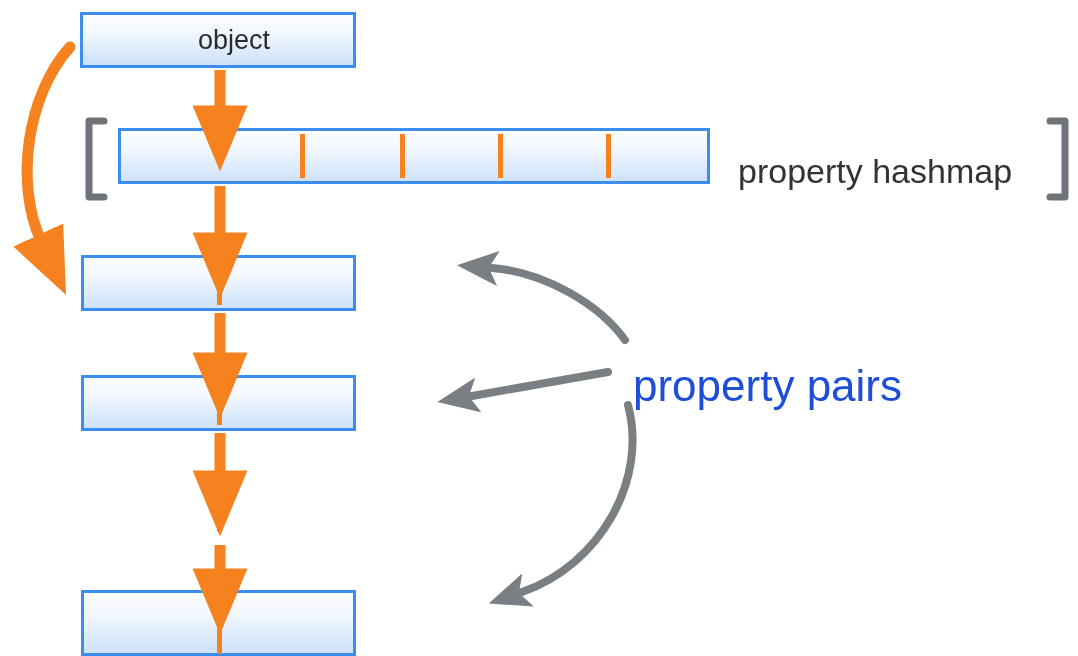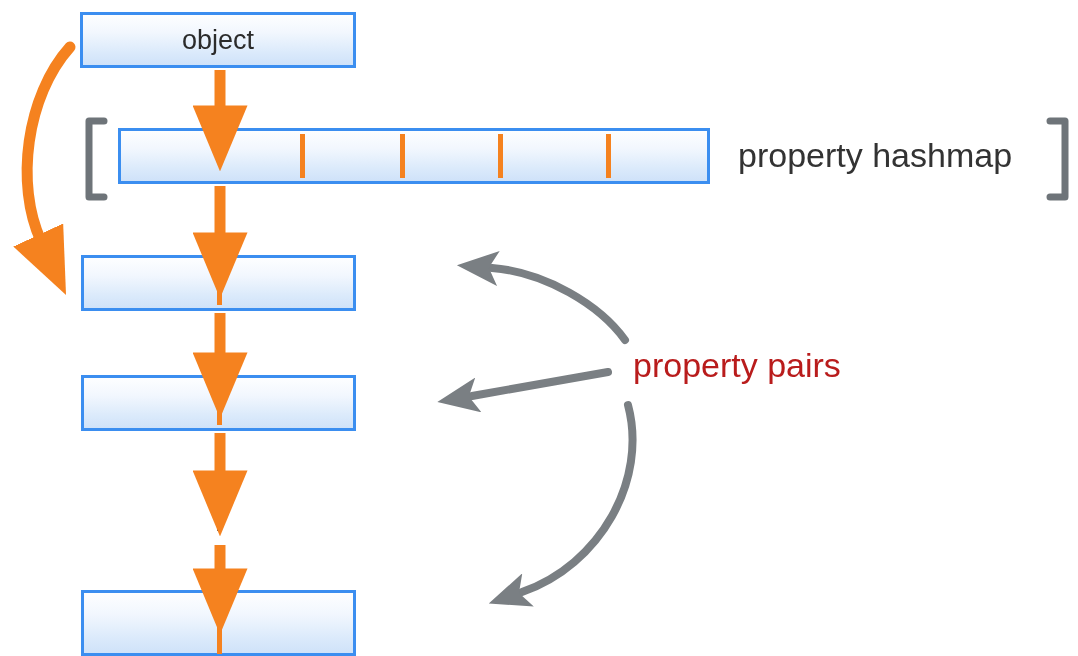--- a/index.html
+++ b/index.html
@@ -32,20 +32,21 @@
   }
   .tick {
     position: absolute;
     width: 5px;
     background: #f5821f;
   }
   .plain-text {
     position: absolute;
     white-space: nowrap;
     line-height: 1;
+    margin-top: 16px;
   }
   svg.overlay {
     position: absolute;
     left: 0;
     top: 0;
     width: 1078px;
     height: 656px;
     pointer-events: none;
   }
   .dot {
@@ -54,21 +55,21 @@
     height: 5px;
     background: #555a5e;
   }
 </style>
 </head>
 <body>
 
 <div id="canvas">
 
   <div class="box" style="left:80px; top:12px; width:276px; height:56px;"></div>
-  <div class="box-label" style="left:80px; top:27px; width:276px; text-align:center;">object</div>
+  <div class="box-label" style="left:80px; top:27px; width:276px; text-align:center;padding-left:16px;">object</div>
 
   <div class="box" style="left:118px; top:128px; width:592px; height:56px;"></div>
 
   <div class="tick" style="left:300px; top:134px; height:44px;"></div>
   <div class="tick" style="left:400px; top:134px; height:44px;"></div>
   <div class="tick" style="left:498px; top:134px; height:44px;"></div>
   <div class="tick" style="left:606px; top:134px; height:44px;"></div>
 
   <div class="box" style="left:81px; top:255px; width:275px; height:56px;"></div>
   <div class="tick" style="left:217px; top:261px; height:44px;"></div>
@@ -78,21 +79,21 @@
 
   <div class="box" style="left:81px; top:590px; width:275px; height:66px;"></div>
   <div class="tick" style="left:217px; top:596px; height:58px;"></div>
 
   <div class="dot" style="left:217px; top:496px;"></div>
   <div class="dot" style="left:217px; top:511px;"></div>
   <div class="dot" style="left:217px; top:526px;"></div>
 
   <div class="plain-text" style="left:738px; top:138px; font-size:34px; color:#333333;">property hashmap</div>
 
-  <div class="plain-text" style="left:633px; top:348px; font-size:34px; color:#b91c1c;">property pairs</div>
+  <div class="plain-text" style="left:633px; top:348px; font-size:44px; color:#1d4ed8;">property pairs</div>
 
   <svg class="overlay" viewBox="0 0 1078 656">
     <defs>
       <marker id="orangeHead" markerWidth="6" markerHeight="5" refX="0.6" refY="2.5" orient="auto">
         <path d="M0,0 L6,2.5 L0,5 z" fill="#f5821f"></path>
       </marker>
       <marker id="grayHead" markerWidth="5.2" markerHeight="4.4" refX="0.8" refY="2.2" orient="auto">
         <path d="M0,0 L5.2,2.2 L0,4.4 L1.2,2.2 z" fill="#7a7f83"></path>
       </marker>
     </defs>

